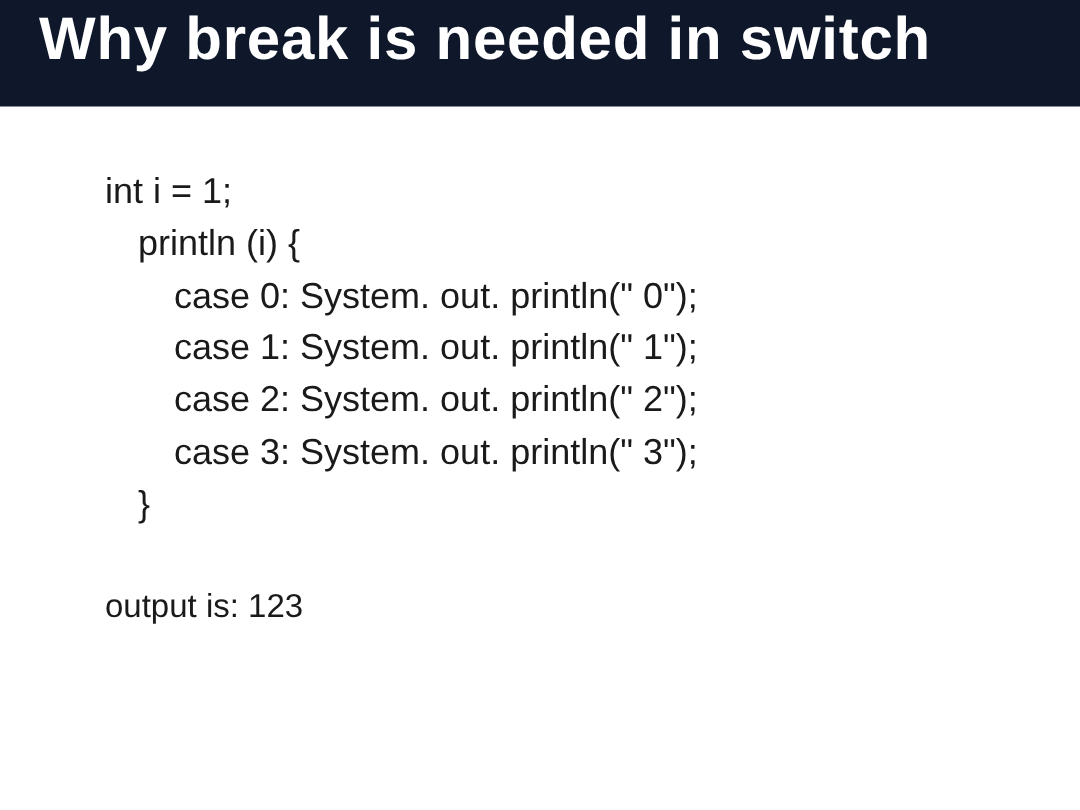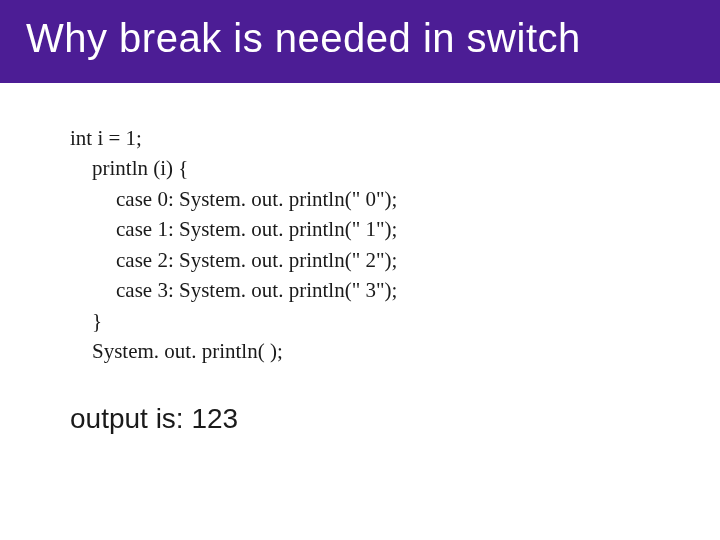--- a/index.html
+++ b/index.html
@@ -2,57 +2,56 @@
 <html><head>
 <meta charset="utf-8">
 <style>
   * { margin: 0; padding: 0; box-sizing: border-box; }
   html, body { width: 720px; height: 540px; overflow: hidden; }
   body {
     background: #ffffff;
     font-family: Verdana, Geneva, sans-serif;
   }
   .title-bar {
-    background: #4c1d95;
+    background: #0f172a;
     color: #ffffff;
-    padding: 16px 20px 22px 26px;
+    padding: 4px 20px 22px 26px;
     font-size: 40px;
-    font-weight: 400;
+    font-weight: 700;
     letter-spacing: 0.5px;
   }
   .content {
     padding: 40px 60px 0 70px;
   }
   .code-block {
-    font-family: Liberation Serif, serif;
-    font-size: 21px;
+    font-family: Liberation Sans, sans-serif;
+    font-size: 24px;
     color: #1a1a1a;
     line-height: 1.45;
   }
   .indent-1 { padding-left: 22px; }
   .indent-2 { padding-left: 46px; }
   .output-line {
     font-family: Verdana, Geneva, sans-serif;
-    font-size: 28px;
+    font-size: 22px;
     color: #1a1a1a;
     margin-top: 36px;
   }
 </style>
 </head>
 <body>
 
 <div class="title-bar">
   <span>Why break is needed in switch</span>
 </div>
 
 <div class="content">
   <div class="code-block">
     <div>int i = 1;</div>
     <div class="indent-1">println (i) {</div>
     <div class="indent-2">case 0: System. out. println(" 0");</div>
     <div class="indent-2">case 1: System. out. println(" 1");</div>
     <div class="indent-2">case 2: System. out. println(" 2");</div>
     <div class="indent-2">case 3: System. out. println(" 3");</div>
     <div class="indent-1">}</div>
-    <div class="indent-1">System. out. println( );</div>
   </div>
   <div class="output-line">output is: 123</div>
 </div>
 
 </body></html>

